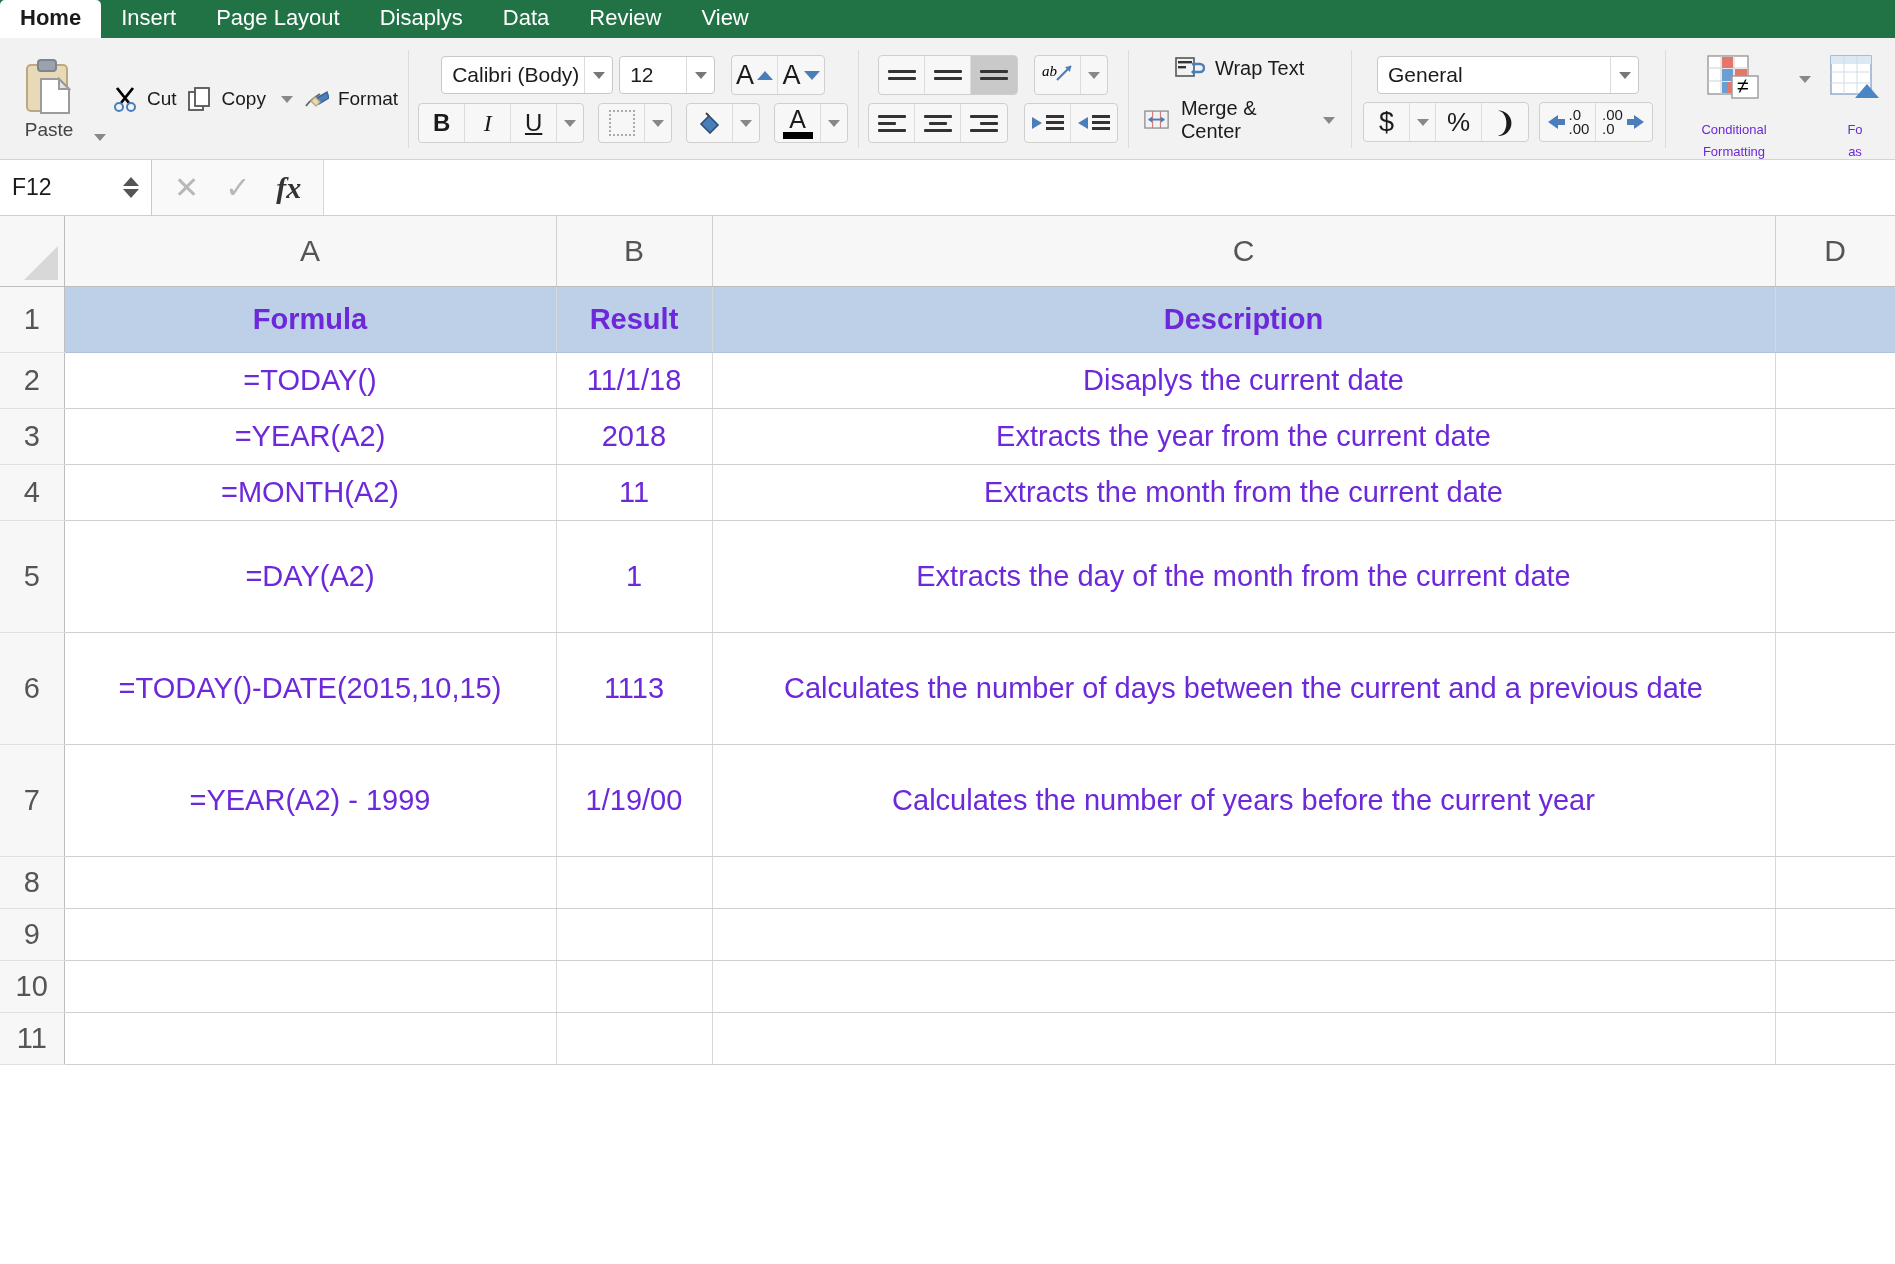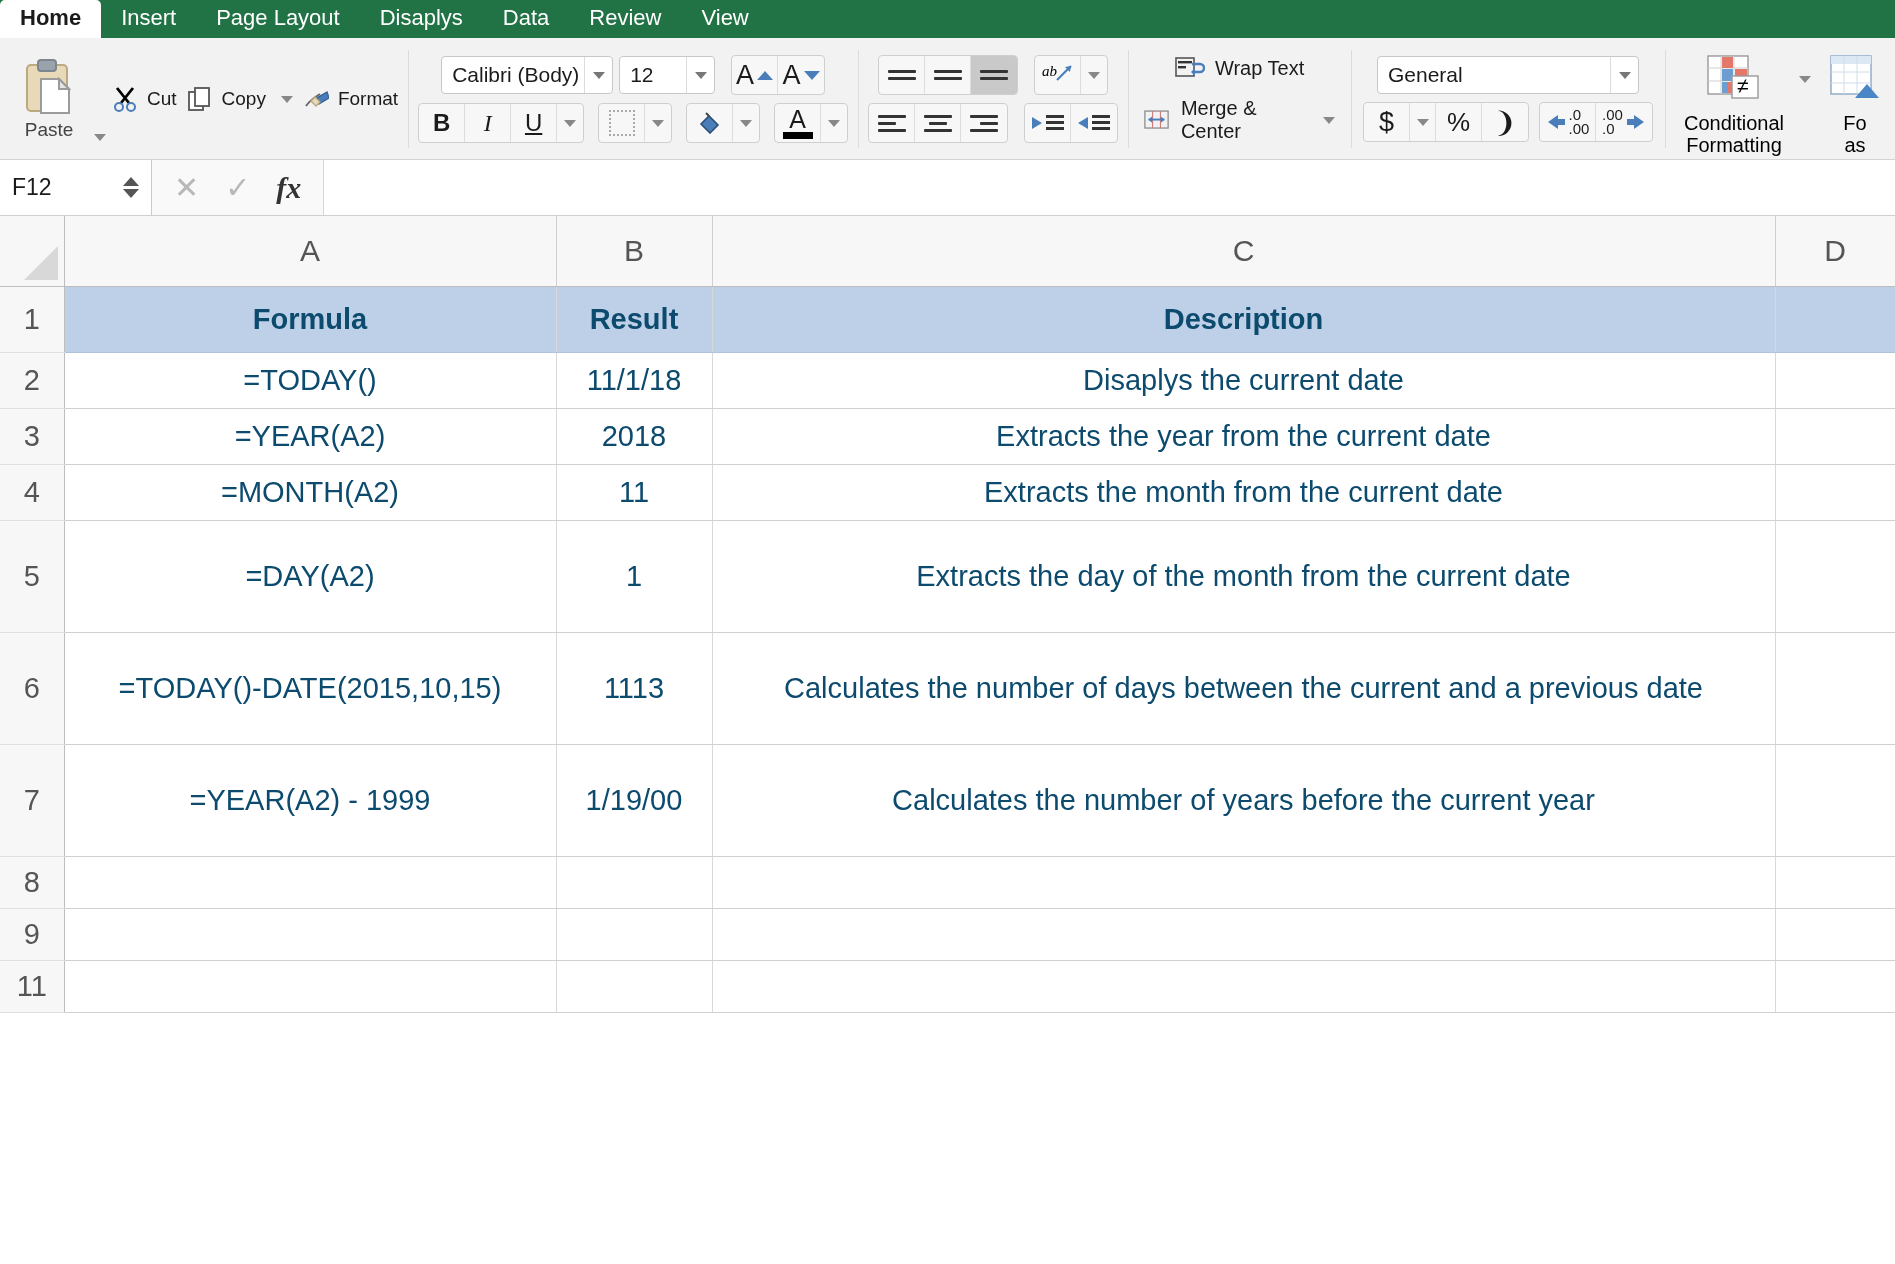--- a/index.html
+++ b/index.html
@@ -177,21 +177,21 @@
   
   .num-group { flex-direction: column; justify-content:center; display:flex; gap:8px; padding:0 12px; }
   .numfmt { width: 262px; }
   .numfmt .cval { width: 232px; }
 
   
   .styles-group { display:flex; align-items:flex-start; padding-top: 16px; gap: 14px; }
   .bigbtn {
     display:flex; flex-direction:column; align-items:center; cursor:pointer; width: 118px;
   }
-  .bigbtn .lbl { font-size: 20px; color:#000000; text-align:center; line-height: 22px; margin-top:8px; }
+  .bigbtn .lbl { font-size: 13px; color:#6d28d9; text-align:center; line-height: 22px; margin-top:15px; }
 
   
   .formula-bar {
     height: 56px;
     background: #f9f9f9;
     border-bottom: 1px solid #cfcfcf;
     display: flex;
     align-items: stretch;
   }
   .namebox {
@@ -250,21 +250,21 @@
     border-bottom: 1px solid #e0e0e0;
     font-size: 29px;
     color: #555;
     text-align: center;
     vertical-align: middle;
   }
   td.cell {
     border-right: 1px solid #d8d8d8;
     border-bottom: 1px solid #d0d0d0;
     font-size: 29px;
-    color: #0c4a6e;
+    color: #6d28d9;
     text-align: center;
     vertical-align: middle;
     padding: 4px 10px;
     line-height: 52px;
   }
   td.cell.hdr {
     background: #bdd0e7;
     font-weight: bold;
     border-bottom: 1px solid #b0c3da;
   }
@@ -698,20 +698,27 @@
       <td class="cell"></td>
     </tr>
     <tr style="height:52px;">
       <td class="rowhead">9</td>
       <td class="cell"></td>
       <td class="cell"></td>
       <td class="cell"></td>
       <td class="cell"></td>
     </tr>
     <tr style="height:52px;">
+      <td class="rowhead">10</td>
+      <td class="cell"></td>
+      <td class="cell"></td>
+      <td class="cell"></td>
+      <td class="cell"></td>
+    </tr>
+    <tr style="height:52px;">
       <td class="rowhead">11</td>
       <td class="cell"></td>
       <td class="cell"></td>
       <td class="cell"></td>
       <td class="cell"></td>
     </tr>
   </tbody>
     </table>
 </div>
 

